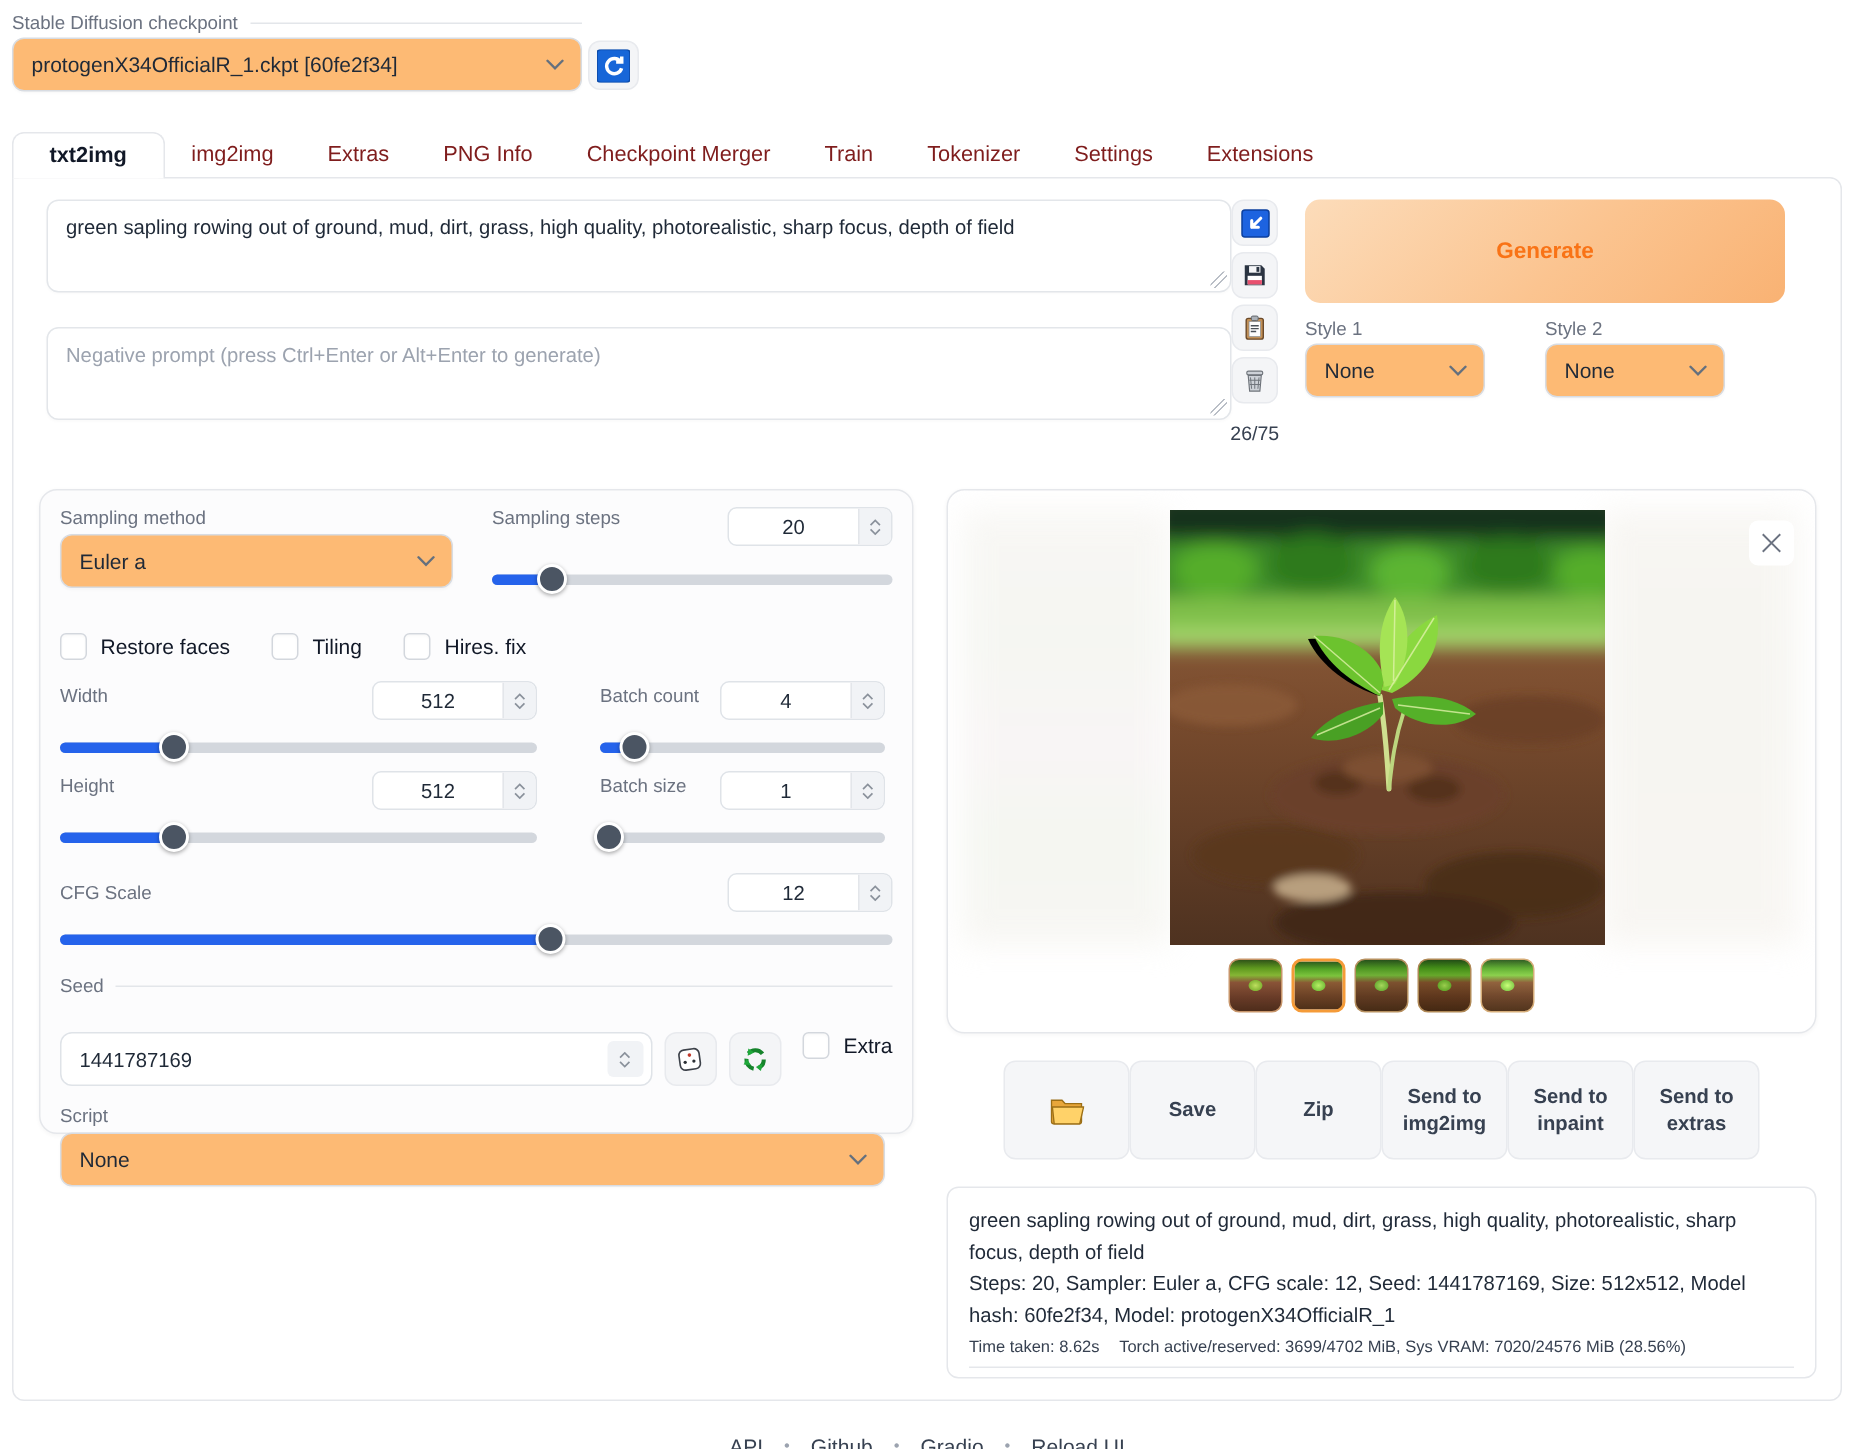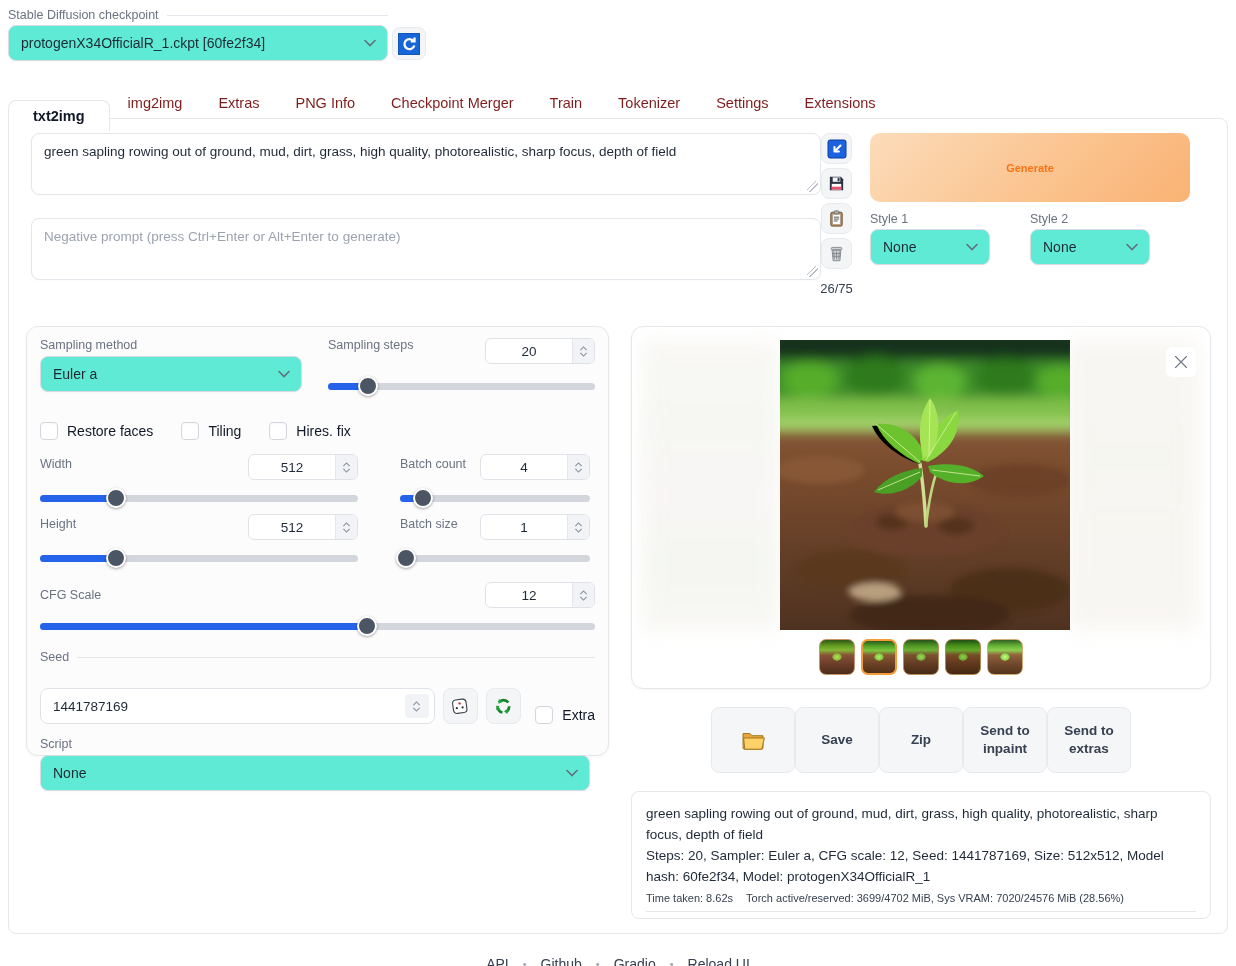--- a/index.html
+++ b/index.html
@@ -4,53 +4,53 @@
 <style>
   * { margin:0; padding:0; box-sizing:border-box; }
   html,body { width:1236px; background:#ffffff; font-family:"Liberation Sans", sans-serif; color:#1f2937; }
   body { height:966px; position:relative; font-size:14px; }
 
   
   .ckpt-row { display:flex; align-items:flex-start; gap:4px; padding:8px 0 0 8px; }
   .ckpt-field { width:380px; }
   .field-label { display:flex; align-items:center; gap:8px; color:#6b7280; font-size:12.5px; margin-bottom:3px; white-space:nowrap; }
   .field-label::after { content:""; flex:1; border-top:1px solid #e3e6ea; }
-  .select-box { position:relative; display:flex; align-items:center; height:36px; background:#5eead4;
+  .select-box { position:relative; display:flex; align-items:center; height:36px; background:#fdba74;
     border:1px solid #d8dce2; border-radius:8px; padding:0 30px 0 12px; color:#1f2937; cursor:pointer;
     box-shadow:0 1px 2px rgba(0,0,0,.03); }
   .select-box .chev { position:absolute; right:11px; top:50%; transform:translateY(-50%); }
   .icon-btn { width:34px; height:33px; margin-top:19px; background:#f4f5f7; border:1px solid #e8eaee; border-radius:8px;
     display:flex; align-items:center; justify-content:center; cursor:pointer; }
 
   
   .tabs { display:flex; align-items:flex-end; padding-left:8px; margin-top:24px; height:33px; position:relative; z-index:2; }
   .tab { padding:7px 18px; color:#7f1d1d; font-size:14.5px; cursor:pointer; white-space:nowrap; }
   .tab.active { background:#fff; color:#111827; font-weight:700; border:1px solid #e5e7eb; border-bottom:none;
-    border-radius:8px 8px 0 0; padding:7px 24px; position:relative; top:13px; }
+    border-radius:8px 8px 0 0; padding:7px 24px; position:relative; top:1px; }
 
   
   .main { margin:0 8px; border:1px solid #e5e7eb; border-radius:0 8px 8px 8px; background:#fff; padding-bottom:14px; }
 
   .top-row { display:flex; padding:14px 16px 0 22px; gap:0; }
   .prompt-col { width:790px; display:flex; flex-direction:column; gap:23px; }
   textarea.prompt { width:100%; height:62px; border:1px solid #e3e6ea; border-radius:8px; padding:10px 12px;
     font-family:"Liberation Sans",sans-serif; font-size:13.5px; color:#1f2937; resize:none; outline:none;
     background-image:linear-gradient(135deg, transparent 0 6px, #b9bec6 6px 7px, transparent 7px 9px, #b9bec6 9px 10px, transparent 10px);
     background-repeat:no-repeat; background-position:right 2px bottom 2px; background-size:11px 11px;
     box-shadow:0 1px 2px rgba(0,0,0,.02); }
   textarea.prompt::placeholder { color:#9ca3af; }
   .tools-col { width:31px; display:flex; flex-direction:column; gap:4px; align-items:center; }
   .tool-btn { width:31px; height:31px; background:#f4f5f7; border:1px solid #e8eaee; border-radius:8px;
     display:flex; align-items:center; justify-content:center; cursor:pointer; }
   .token-counter { margin-top:8px; font-size:13px; color:#374151; }
 
   .gen-col { width:320px; margin-left:18px; }
   .generate-btn { width:100%; height:69px; border:none; border-radius:10px; cursor:pointer;
     background:linear-gradient(135deg,#fcdcba 0%,#fbc490 55%,#f9b273 100%);
-    color:#f97316; font-weight:700; font-size:11px; font-family:"Liberation Sans",sans-serif; }
+    color:#f97316; font-weight:700; font-size:15px; font-family:"Liberation Sans",sans-serif; }
   .styles-row { display:flex; gap:40px; margin-top:10px; }
   .style-field { width:120px; }
   .style-field .field-label::after { border-top:none; }
 
   
   .body-row { display:flex; margin-top:30px; padding-left:17px; }
 
   .settings-card { width:583px; background:#fcfcfd; border:1px solid #e5e7eb; border-radius:12px;
     box-shadow:0 1px 3px rgba(0,0,0,.04); padding:11px 13px 14px 13px; height:430px; }
 
@@ -78,21 +78,21 @@
 
   .dims-grid { display:grid; grid-template-columns:318px 190px; column-gap:42px; margin-top:14px; }
   .dim-head { display:flex; justify-content:space-between; align-items:flex-start; }
   .dim-head .plain-label { margin-top:3px; }
   .dim-block { margin-bottom:6px; }
 
   .cfg-block { margin-top:8px; }
   .cfg-head { display:flex; justify-content:space-between; align-items:flex-start; }
 
   .seed-block { margin-top:14px; }
-  .seed-row { display:flex; align-items:flex-end; gap:8px;margin-top:24px; }
+  .seed-row { display:flex; align-items:flex-start; gap:8px;margin-top:24px; }
   .seed-input { position:relative; width:402px; height:36px; border:1px solid #dfe3e8; border-radius:8px; background:#fff;
     display:flex; align-items:center; padding:0 40px 0 12px; font-size:13.5px; }
   .seed-input .spin { position:absolute; right:5px; top:5px; bottom:5px; width:24px; border:none; border-radius:4px; }
   .square-btn { width:36px; height:36px; background:#f4f5f7; border:1px solid #e8eaee; border-radius:8px;
     display:flex; align-items:center; justify-content:center; cursor:pointer; }
   .extra-check { margin-left:6px; }
 
   .script-block { margin-top:13px; }
 
   
@@ -542,20 +542,21 @@
 
       <div class="actions-row">
         <button class="action-btn">
           <svg width="24" height="20" viewBox="0 0 24 20">
             <path d="M2 3.5 h7 l2 2.2 h11 v12 a1.5 1.5 0 0 1 -1.5 1.5 h-17 A1.5 1.5 0 0 1 2 17.7 Z" fill="#e8a63a" stroke="#9c6f16" stroke-width="0.9"></path>
             <path d="M2.6 8 h20.8 l-2.6 11.2 h-17 Z" fill="#ffd269" stroke="#9c6f16" stroke-width="0.9"></path>
           </svg>
         </button>
         <button class="action-btn">Save</button>
         <button class="action-btn">Zip</button>
+        <button class="action-btn">Send to img2img</button>
         <button class="action-btn">Send to inpaint</button>
         <button class="action-btn">Send to extras</button>
       </div>
 
       <div class="info-card">
         <div class="info-prompt">green sapling rowing out of ground, mud, dirt, grass, high quality, photorealistic, sharp focus, depth of field</div>
         <div class="info-params">Steps: 20, Sampler: Euler a, CFG scale: 12, Seed: 1441787169, Size: 512x512, Model hash: 60fe2f34, Model: protogenX34OfficialR_1</div>
         <div class="info-perf">
           <span>Time taken: 8.62s</span>
           <span class="vram">Torch active/reserved: 3699/4702 MiB, Sys VRAM: 7020/24576 MiB (28.56%)</span>

